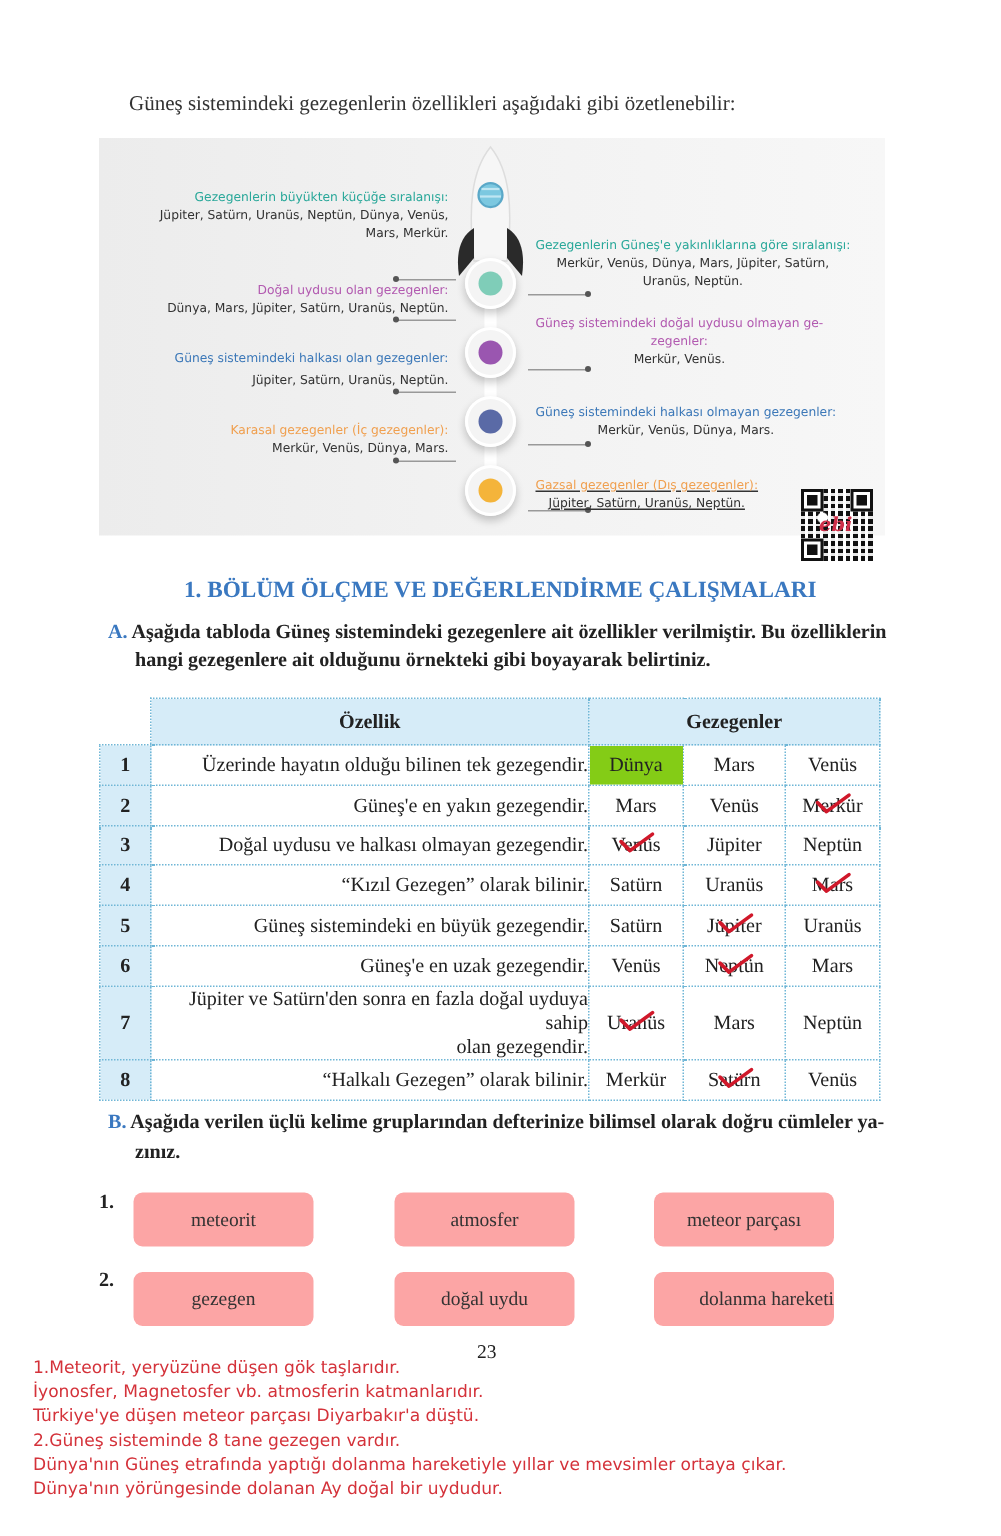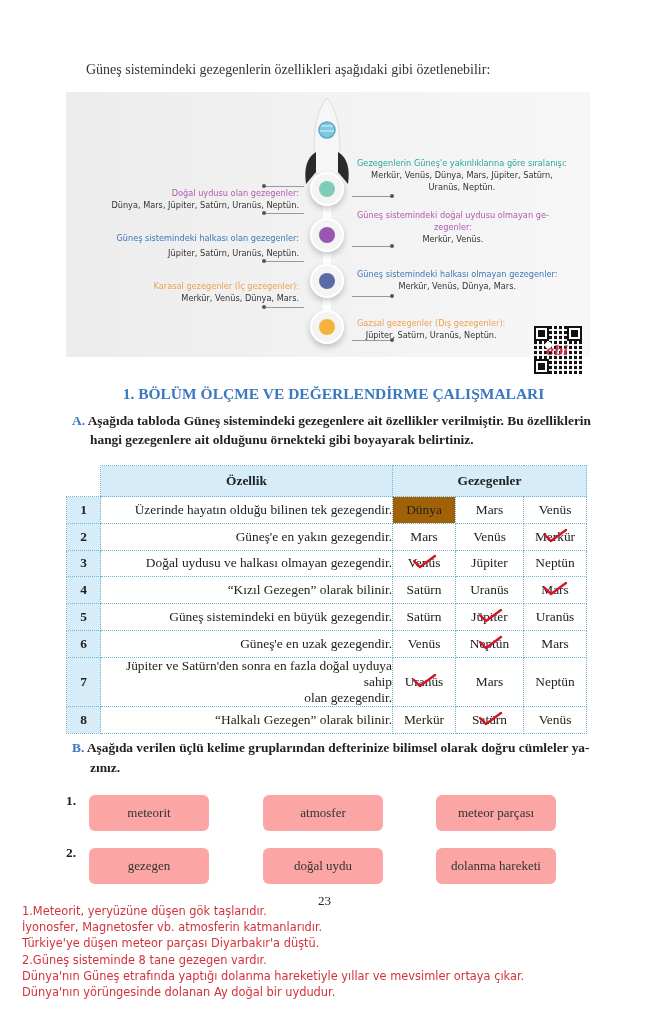--- a/index.html
+++ b/index.html
@@ -41,40 +41,45 @@
   table.props td, table.props th { border: 1px dotted #6fb6d6; padding: 0; }
   table.props th { background: #d6ecf8; height: 30px; font-weight: bold; font-size: 13.4px; }
   table.props th.blank { background: transparent; border: none; border-bottom: 1px dotted #6fb6d6; }
   td.num { width: 33px; text-align: center; font-weight: bold; background: #d6ecf8; }
   td.desc { width: 283px; padding-left: 8px !important; text-align: right; }
   td.planet { width: 62px; text-align: center; position: relative; }
   td.planet.wide { width: 67px; }
   tr.r { height: 26.8px; }
   tr.r.tall { height: 38px; }
   td.desc.two { line-height: 16px; }
-  .shaded { background: #a16207; }
+  .shaded { background: #84cc16; }
   .check { position: absolute; left: 50%; top: 50%; width: 28px; height: 16px; transform: translate(-50%,-62%); pointer-events: none; }
 
   .q-b { position: absolute; left: 72px; top: 738px; width: 540px; font-weight: bold; font-size: 13.4px; line-height: 20px; color: #222; }
 
   .grp-num { position: absolute; left: 66px; font-weight: bold; font-size: 13.4px; }
   .pill { position: absolute; width: 120px; height: 36px; border-radius: 6px; text-align: center; line-height: 36px; font-size: 13px; color: #333; }
   .pill.green { background: #fca5a5; }
   .pill.pink { background: #fca5a5; }
 
   .page-num { position: absolute; left: 318px; top: 893px; font-size: 13px; }
   .answers { position: absolute; left: 22px; top: 903px; font-family: "DejaVu Sans", sans-serif; font-size: 11.4px; line-height: 16.2px; color: #d4323a; }
 </style>
 </head>
 <body>
 
 <div class="intro">Güneş sistemindeki gezegenlerin özellikleri aşağıdaki gibi özetlenebilir:</div>
 
 <div class="infographic">
 
+  <div class="ig-block left" style="right:291px; top:33px;">
+    <span class="ttl c-teal">Gezegenlerin büyükten küçüğe sıralanışı:</span>
+    <span class="ttl">Jüpiter, Satürn, Uranüs, Neptün, Dünya, Venüs,</span>
+    <span class="ttl">Mars, Merkür.</span>
+  </div>
   <div class="ig-block left" style="right:291px; top:95px;">
     <span class="ttl c-purple">Doğal uydusu olan gezegenler:</span>
     <span class="ttl">Dünya, Mars, Jüpiter, Satürn, Uranüs, Neptün.</span>
   </div>
   <div class="ig-block left" style="right:291px; top:140px;">
     <span class="ttl c-blue">Güneş sistemindeki halkası olan gezegenler:</span>
     <span class="ttl" style="margin-top:3px">Jüpiter, Satürn, Uranüs, Neptün.</span>
   </div>
   <div class="ig-block left" style="right:291px; top:188px;">
     <span class="ttl c-orange">Karasal gezegenler (İç gezegenler):</span>
@@ -129,21 +134,21 @@
   </div>
   <div class="ig-block" style="left:291px; top:117px;">
     <span class="ttl c-purple">Güneş sistemindeki doğal uydusu olmayan ge-</span>
     <span class="ttl c-purple">zegenler:</span>
     <span class="ttl">Merkür, Venüs.</span>
   </div>
   <div class="ig-block" style="left:291px; top:176px;">
     <span class="ttl c-blue">Güneş sistemindeki halkası olmayan gezegenler:</span>
     <span class="ttl">Merkür, Venüs, Dünya, Mars.</span>
   </div>
-  <div class="ig-block" style="left:291px; top:225px;">
+  <div class="ig-block" style="left:291px; top:225px;text-decoration:underline;">
     <span class="ttl c-orange">Gazsal gezegenler (Dış gezegenler):</span>
     <span class="ttl">Jüpiter, Satürn, Uranüs, Neptün.</span>
   </div>
 </div>
 
 <div class="qr">
   <div class="qr-inner"></div>
   <div class="qr-corner" style="left:0; top:0;"></div>
   <div class="qr-corner" style="right:0; top:0;"></div>
   <div class="qr-corner" style="left:0; bottom:0;"></div>
@@ -248,21 +253,21 @@
 </div>
 
 <div class="grp-num" style="top:793px;">1.</div>
 <div class="pill green" style="left:89px; top:795px;">meteorit</div>
 <div class="pill green" style="left:263px; top:795px;">atmosfer</div>
 <div class="pill green" style="left:436px; top:795px;">meteor parçası</div>
 
 <div class="grp-num" style="top:845px;">2.</div>
 <div class="pill pink" style="left:89px; top:848px;">gezegen</div>
 <div class="pill pink" style="left:263px; top:848px;">doğal uydu</div>
-<div class="pill pink" style="left:436px; top:848px;">dolanma hareketi</div>
+<div class="pill pink" style="left:436px; top:848px;text-align:right;">dolanma hareketi</div>
 
 <div class="page-num">23</div>
 
 <div class="answers">
   <div>1.Meteorit, yeryüzüne düşen gök taşlarıdır.</div>
   <div>İyonosfer, Magnetosfer vb. atmosferin katmanlarıdır.</div>
   <div>Türkiye'ye düşen meteor parçası Diyarbakır'a düştü.</div>
   <div>2.Güneş sisteminde 8 tane gezegen vardır.</div>
   <div>Dünya'nın Güneş etrafında yaptığı dolanma hareketiyle yıllar ve mevsimler ortaya çıkar.</div>
   <div>Dünya'nın yörüngesinde dolanan Ay doğal bir uydudur.</div>

